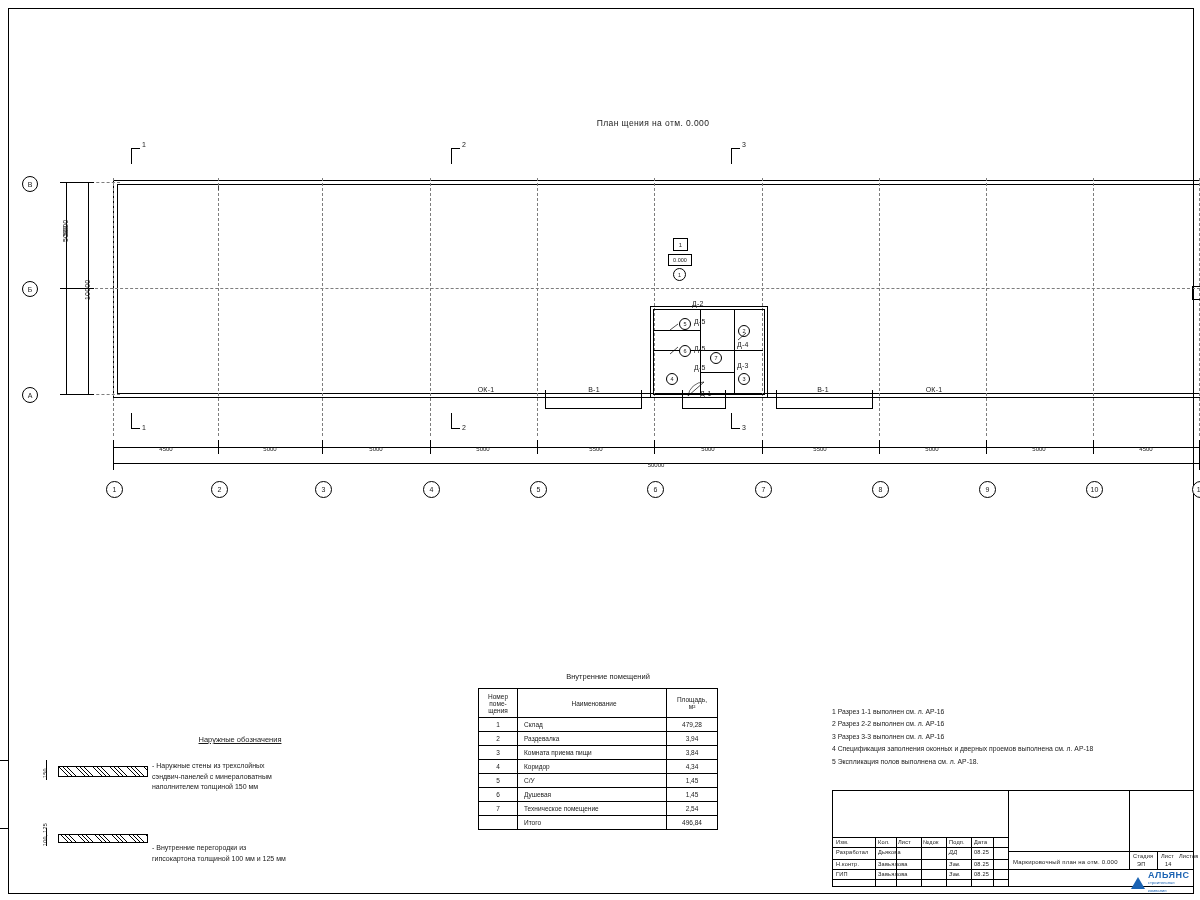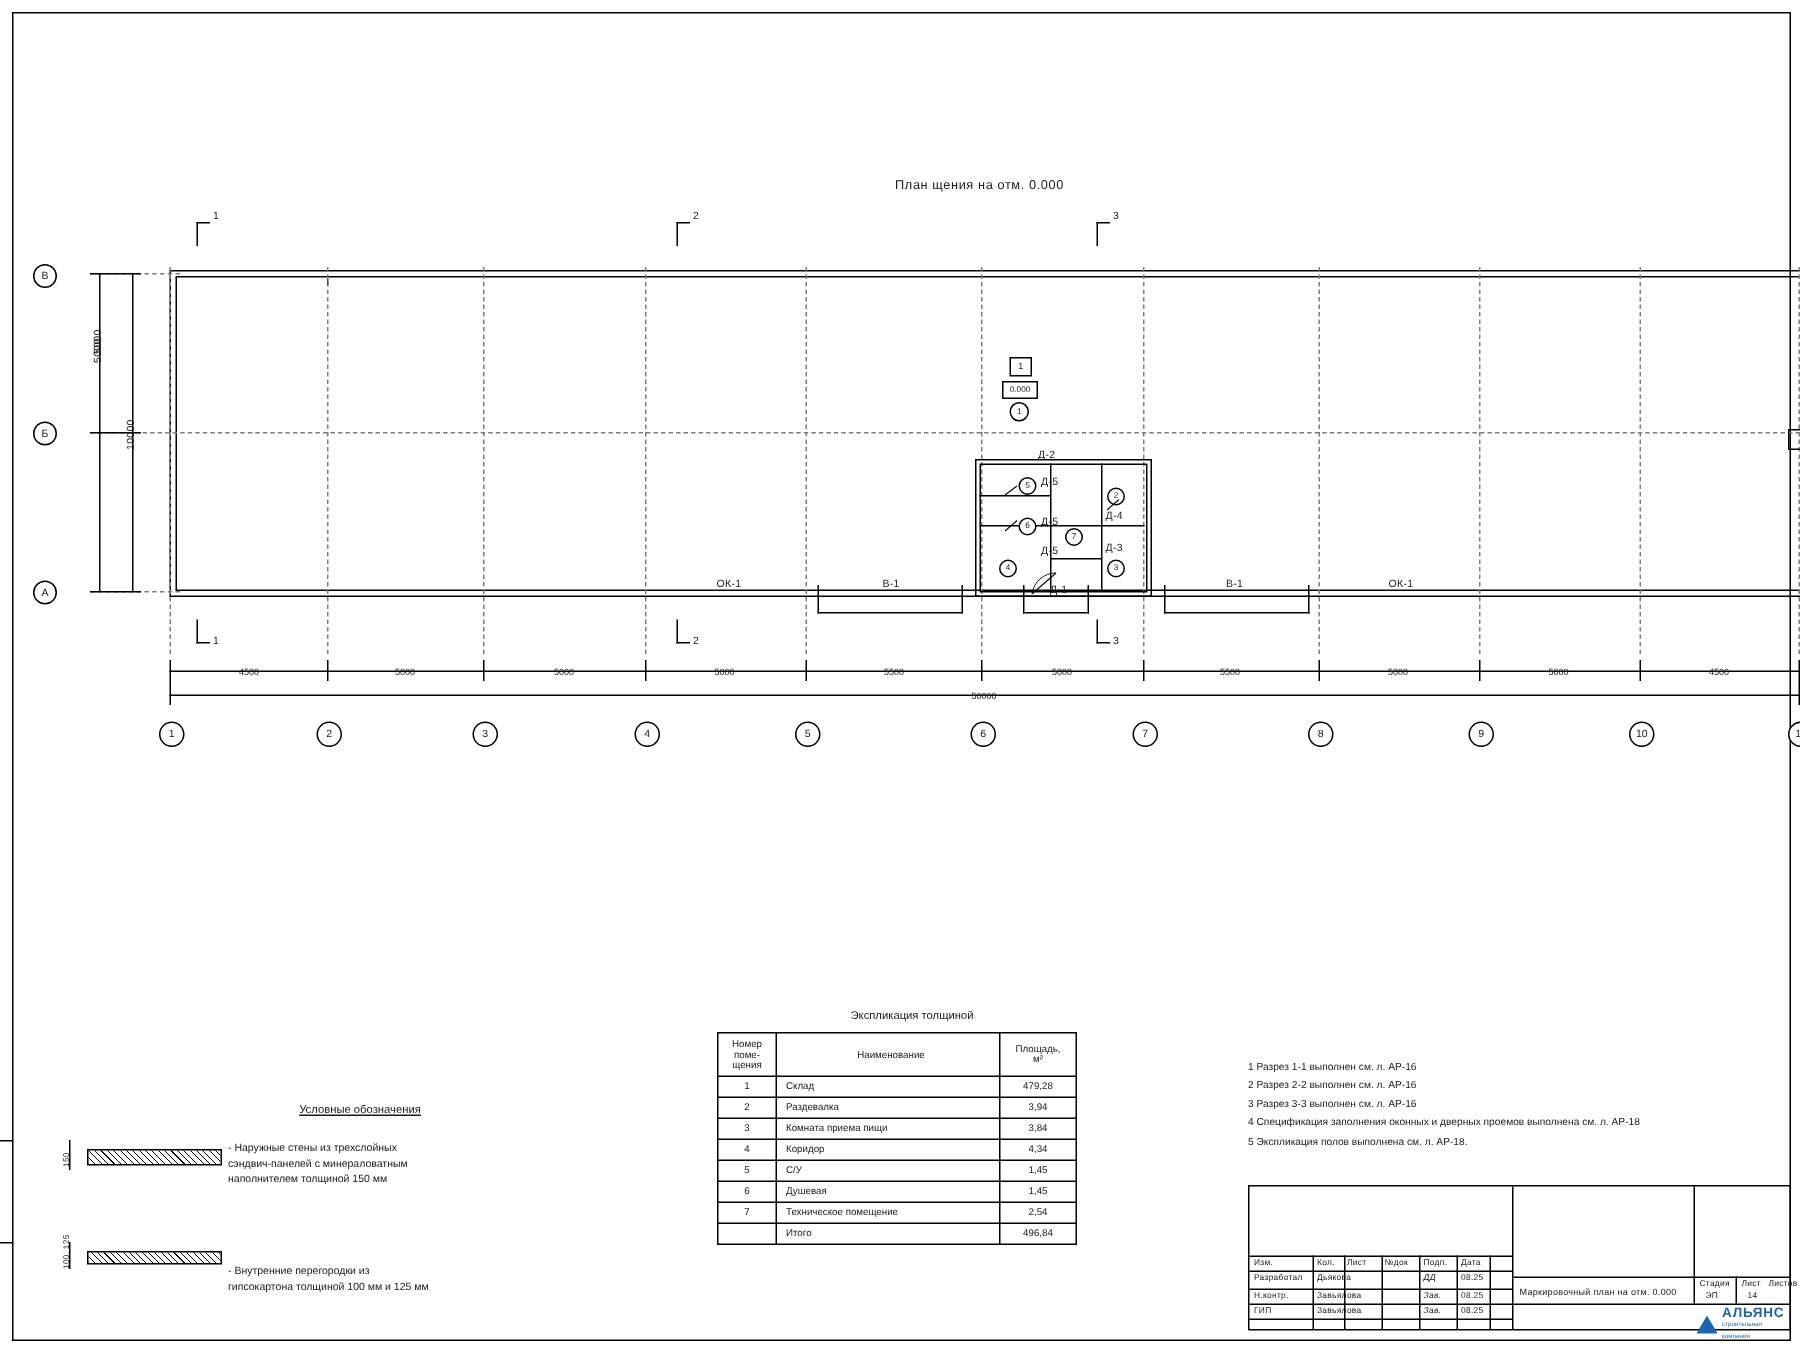--- a/index.html
+++ b/index.html
@@ -196,21 +196,21 @@
   <div class="wall" style="left:776px;top:390px;width:95px;height:18px;border:1px solid #000;border-top:none;"></div>
   <div class="wall" style="left:682px;top:390px;width:42px;height:18px;border:1px solid #000;border-top:none;"></div>
 
   <div class="lbl c" style="left:486px;top:386px;">ОК-1</div>
   <div class="lbl c" style="left:594px;top:386px;">В-1</div>
   <div class="lbl c" style="left:823px;top:386px;">В-1</div>
   <div class="lbl c" style="left:934px;top:386px;">ОК-1</div>
 
   <div class="wall" style="left:1192px;top:286px;width:10px;height:12px;"></div>
 
-  <div class="expl-title">Экспликация толщиной</div>
+  <div class="expl-title">Внутренние помещений</div>
   <table class="expl">
     <thead>
       <tr>
         <th class="num" style="height:26px;line-height:7px;">Номер<br>поме-<br>щения</th>
         <th class="name" style="text-align:center;">Наименование</th>
         <th class="area" style="line-height:7px;">Площадь,<br>м²</th>
       </tr>
     </thead>
     <tbody>
       <tr>
@@ -257,21 +257,21 @@
   </table>
 
   <div class="notes">
     <div>1 Разрез 1-1 выполнен см. л. АР-16</div>
     <div>2 Разрез 2-2 выполнен см. л. АР-16</div>
     <div>3 Разрез 3-3 выполнен см. л. АР-16</div>
     <div>4 Спецификация заполнения оконных и дверных проемов выполнена см. л. АР-18</div>
     <div>5 Экспликация полов выполнена см. л. АР-18.</div>
   </div>
 
-  <div class="legend-title">Условные обозначения</div>
+  <div class="legend-title">Наружные обозначения</div>
 
   <div class="hatch" style="left:58px;top:766px;width:88px;height:9px;"></div>
   <div class="ln vl" style="left:46px;top:760px;height:20px;"></div>
   <div class="lbl rot" style="left:42px;top:778px;transform:rotate(-90deg);transform-origin:left top;font-size:5.5px;">150</div>
   <div style="position:absolute;left:152px;top:761px;font-size:7px;line-height:10.5px;white-space:pre-line;">- Наружные стены из трехслойных
 сэндвич-панелей с минераловатным
 наполнителем толщиной 150 мм</div>
 
   <div class="hatch" style="left:58px;top:834px;width:88px;height:7px;"></div>
   <div class="ln vl" style="left:46px;top:828px;height:18px;"></div>

